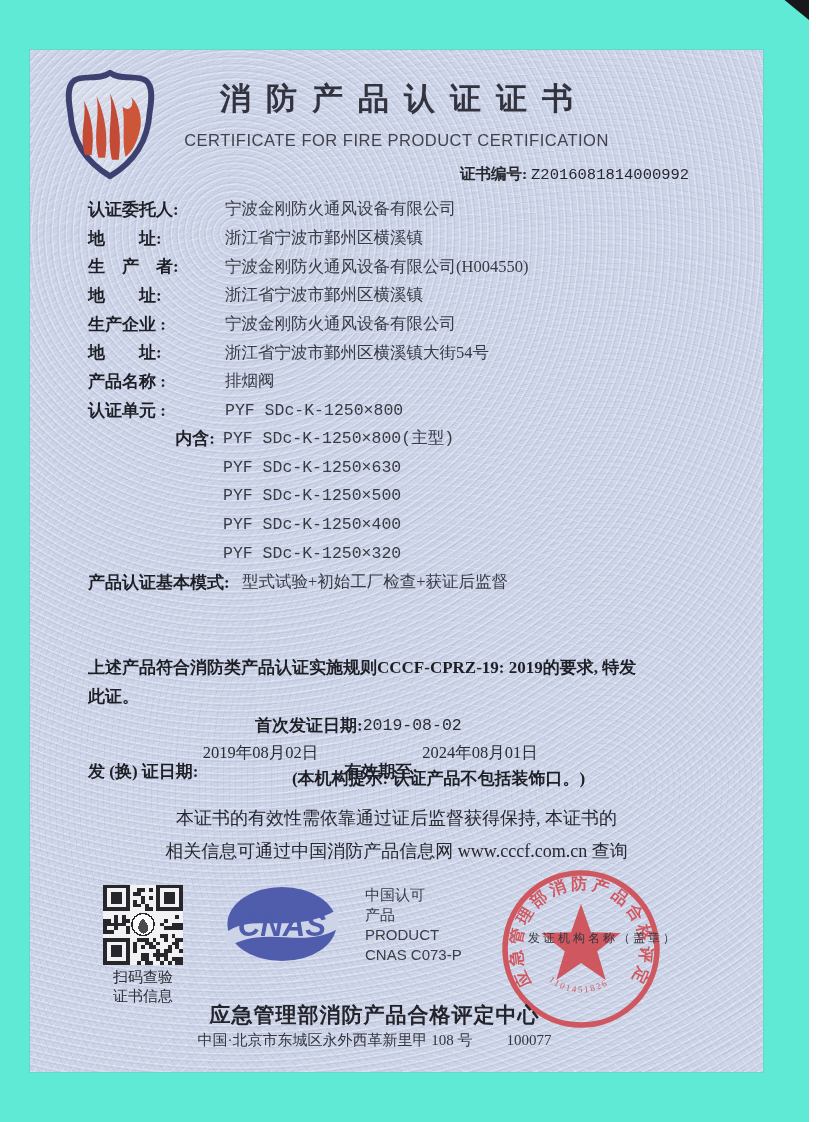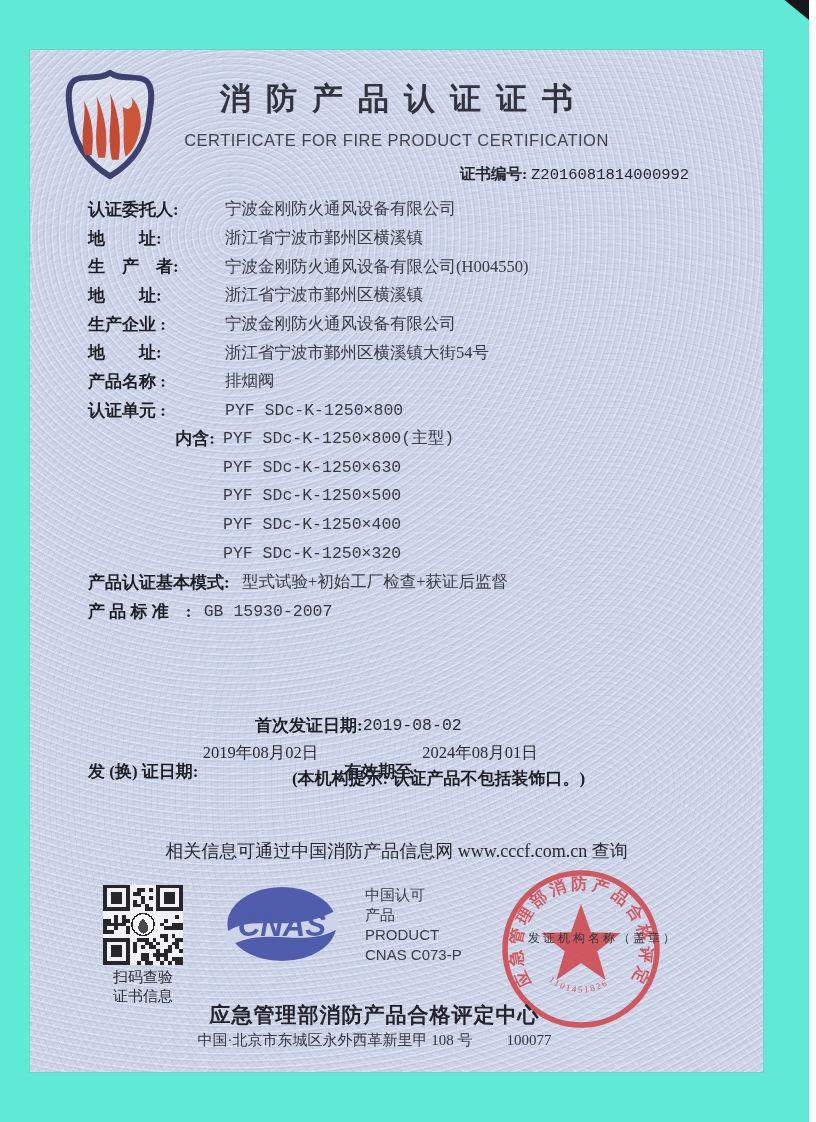--- a/index.html
+++ b/index.html
@@ -135,42 +135,43 @@
       <div class="row noLbl">
         <span class="val mono">PYF SDc-K-1250×320</span>
       </div>
     </div>
 
     <div class="rules">
       <div class="row">
         <span class="lbl2">产品认证基本模式: </span>
         <span class="val">型式试验+初始工厂检查+获证后监督</span>
       </div>
-      <div class="row">
-        <span class="lbl2">产 品 标 准　: </span>
-        <span class="val mono">GB 15930-2007</span>
-      </div>
-    </div>
-
+    </div>
+
+    <div class="statement">
+      <div>上述产品符合消防类产品认证实施规则CCCF-CPRZ-19: 2019的要求, 特发</div>
+      <div>此证。</div>
+    </div>
 
     <div class="first-issue">
       <span class="lbl2">首次发证日期: </span>
       <span class="val mono">2019-08-02</span>
     </div>
 
     <div class="issue-row">
       <span class="lbl2">发 (换) 证日期: </span>
       <span class="val">2019年08月02日</span>
       <span class="gap"></span>
       <span class="lbl2">有效期至: </span>
       <span class="val">2024年08月01日</span>
     </div>
 
     <div class="note-row">(本机构提示: 认证产品不包括装饰口。)</div>
 
+    <div class="notice1">本证书的有效性需依靠通过证后监督获得保持, 本证书的</div>
     <div class="notice2">相关信息可通过中国消防产品信息网 www.cccf.com.cn 查询</div>
 
     <svg class="qr" viewBox="0 0 21 21" shape-rendering="crispEdges">
       <rect x="0" y="0" width="21" height="21" fill="#f2f2f5"></rect>
       <g fill="#26262b">
         <rect x="0" y="0" width="7" height="7"></rect>
           <rect x="14" y="0" width="7" height="7"></rect>
           <rect x="0" y="14" width="7" height="7"></rect>
       </g>
       <g fill="#f2f2f5">

